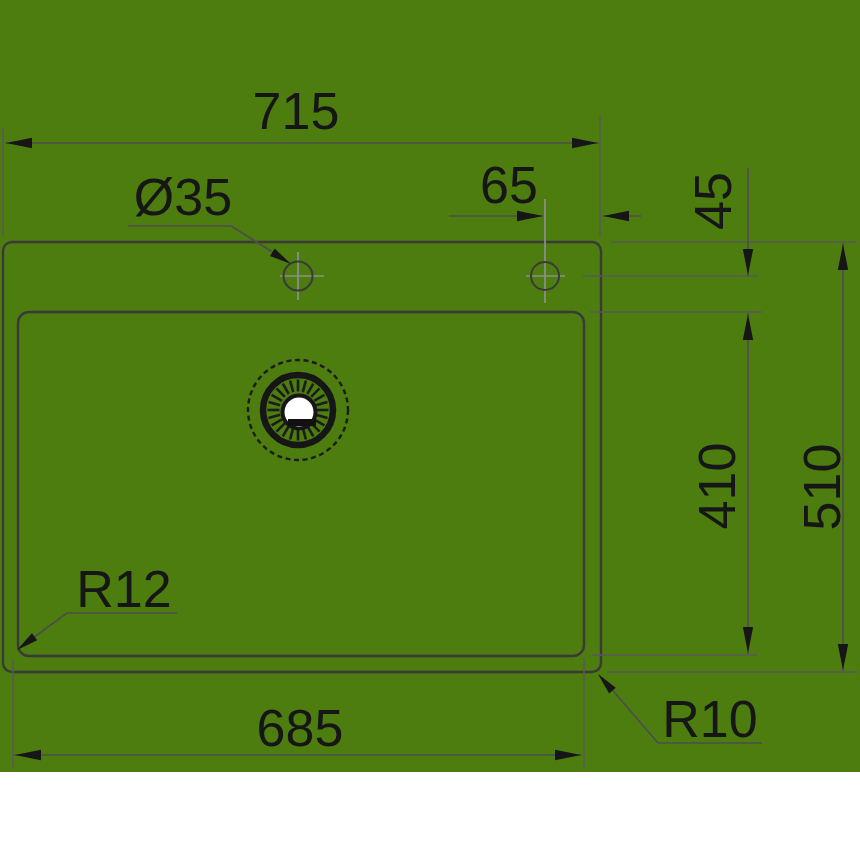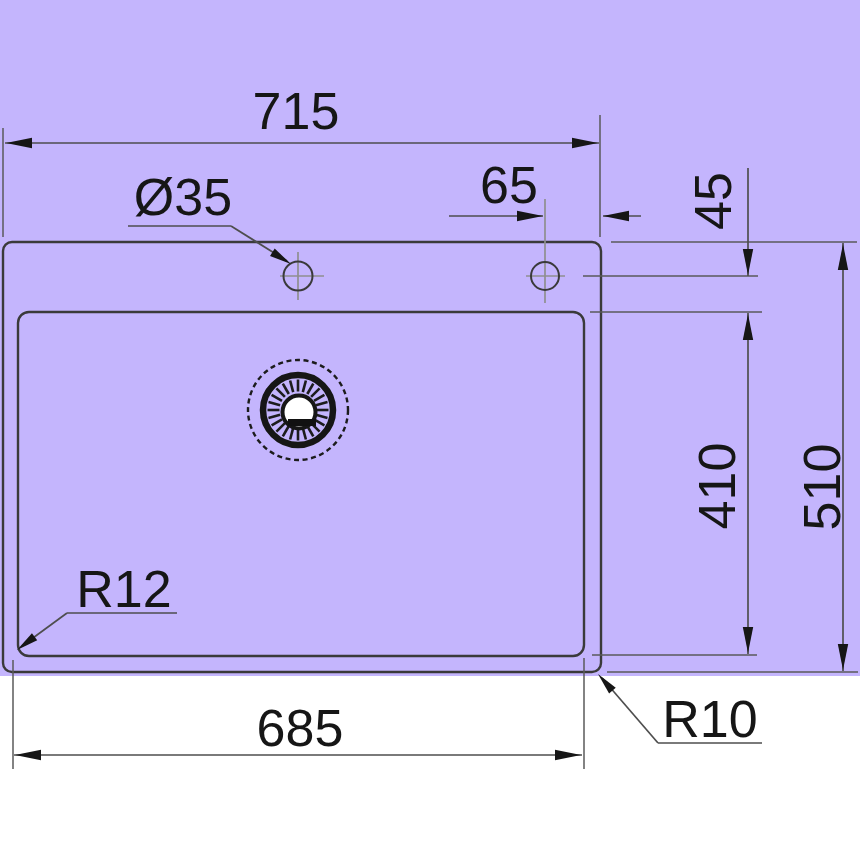--- a/index.html
+++ b/index.html
@@ -6,22 +6,22 @@
     margin: 0;
     padding: 0;
     background: #ffffff;
     width: 860px;
     height: 860px;
     overflow: hidden;
   }
   .stage {
     position: relative;
     width: 860px;
-    height: 676px;
-    background: #c4b5fd;
+    height: 772px;
+    background: #4d7c0f;
   }
   svg { display: block; }
   .outline {
     fill: none;
     stroke: #3a3a3a;
     stroke-width: 2.4;
   }
   .dimline {
     stroke: #4e4e4e;
     stroke-width: 1.7;

